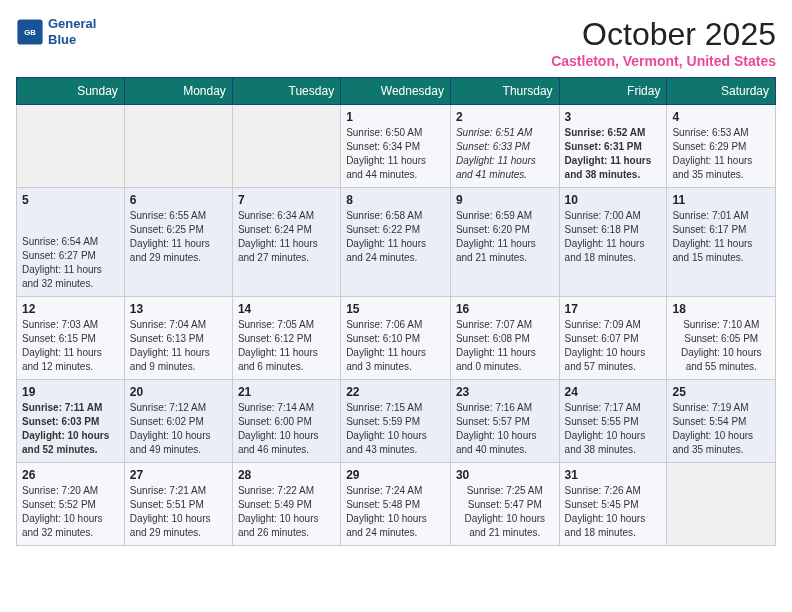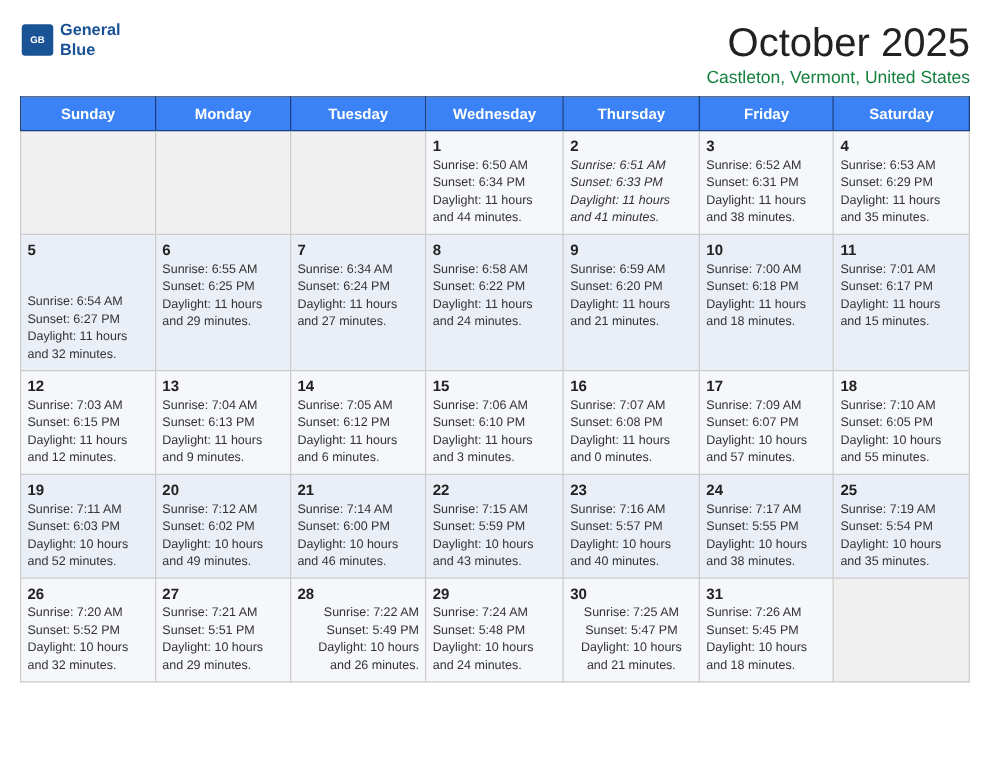--- a/index.html
+++ b/index.html
@@ -37,34 +37,35 @@
     .title-block {
       text-align: right;
     }
     .month-title {
       font-size: 32px;
       font-weight: normal;
       color: #222;
     }
     .location-title {
       font-size: 14px;
-      color: #15803d;
+      color: #ec4899;
+      font-weight: bold;
     }
     .calendar-table {
       width: 100%;
       border-collapse: collapse;
       font-size: 11px;
     }
     .calendar-table thead tr th {
-      background-color: #3b82f6;
+      background-color: #0f766e;
       color: #fff;
-      text-align: center;
+      text-align: right;
       padding: 6px 6px;
       font-size: 12px;
-      font-weight: bold;
+      font-weight: normal;
       border: 1px solid #1a4080;
     }
     .calendar-table tbody tr td {
       border: 1px solid #ccc;
       vertical-align: top;
       padding: 5px 5px;
       width: 113px;
       min-height: 80px;
       background: #fff;
     }
@@ -133,21 +134,21 @@
 Daylight: 11 hours and 44 minutes.</div>
         </td>
         <td>
           <div class="day-number">2</div>
           <div class="day-info" style="white-space: pre-line; font-style: italic;">Sunrise: 6:51 AM
 Sunset: 6:33 PM
 Daylight: 11 hours and 41 minutes.</div>
         </td>
         <td>
           <div class="day-number">3</div>
-          <div class="day-info" style="white-space: pre-line;">Sunrise: 6:52 AM
+          <div class="day-info" style="white-space: pre-line; font-weight: bold;">Sunrise: 6:52 AM
 Sunset: 6:31 PM
 Daylight: 11 hours and 38 minutes.</div>
         </td>
         <td>
           <div class="day-number">4</div>
           <div class="day-info" style="white-space: pre-line;">Sunrise: 6:53 AM
 Sunset: 6:29 PM
 Daylight: 11 hours and 35 minutes.</div>
         </td>
       </tr>
@@ -227,29 +228,29 @@
 Daylight: 11 hours and 0 minutes.</div>
         </td>
         <td>
           <div class="day-number">17</div>
           <div class="day-info" style="white-space: pre-line;">Sunrise: 7:09 AM
 Sunset: 6:07 PM
 Daylight: 10 hours and 57 minutes.</div>
         </td>
         <td>
           <div class="day-number">18</div>
-          <div class="day-info" style="white-space: pre-line;">Sunrise: 7:10 AM
+          <div class="day-info" style="white-space: pre-line; text-align: center;">Sunrise: 7:10 AM
 Sunset: 6:05 PM
 Daylight: 10 hours and 55 minutes.</div>
         </td>
       </tr>
       <tr>
         <td>
           <div class="day-number">19</div>
-          <div class="day-info" style="white-space: pre-line;">Sunrise: 7:11 AM
+          <div class="day-info" style="white-space: pre-line; font-weight: bold;">Sunrise: 7:11 AM
 Sunset: 6:03 PM
 Daylight: 10 hours and 52 minutes.</div>
         </td>
         <td>
           <div class="day-number">20</div>
           <div class="day-info" style="white-space: pre-line;">Sunrise: 7:12 AM
 Sunset: 6:02 PM
 Daylight: 10 hours and 49 minutes.</div>
         </td>
         <td>
@@ -291,21 +292,21 @@
 Daylight: 10 hours and 32 minutes.</div>
         </td>
         <td>
           <div class="day-number">27</div>
           <div class="day-info" style="white-space: pre-line;">Sunrise: 7:21 AM
 Sunset: 5:51 PM
 Daylight: 10 hours and 29 minutes.</div>
         </td>
         <td>
           <div class="day-number">28</div>
-          <div class="day-info" style="white-space: pre-line; text-align: right;">Sunrise: 7:22 AM
+          <div class="day-info" style="white-space: pre-line;">Sunrise: 7:22 AM
 Sunset: 5:49 PM
 Daylight: 10 hours and 26 minutes.</div>
         </td>
         <td>
           <div class="day-number">29</div>
           <div class="day-info" style="white-space: pre-line;">Sunrise: 7:24 AM
 Sunset: 5:48 PM
 Daylight: 10 hours and 24 minutes.</div>
         </td>
         <td>

